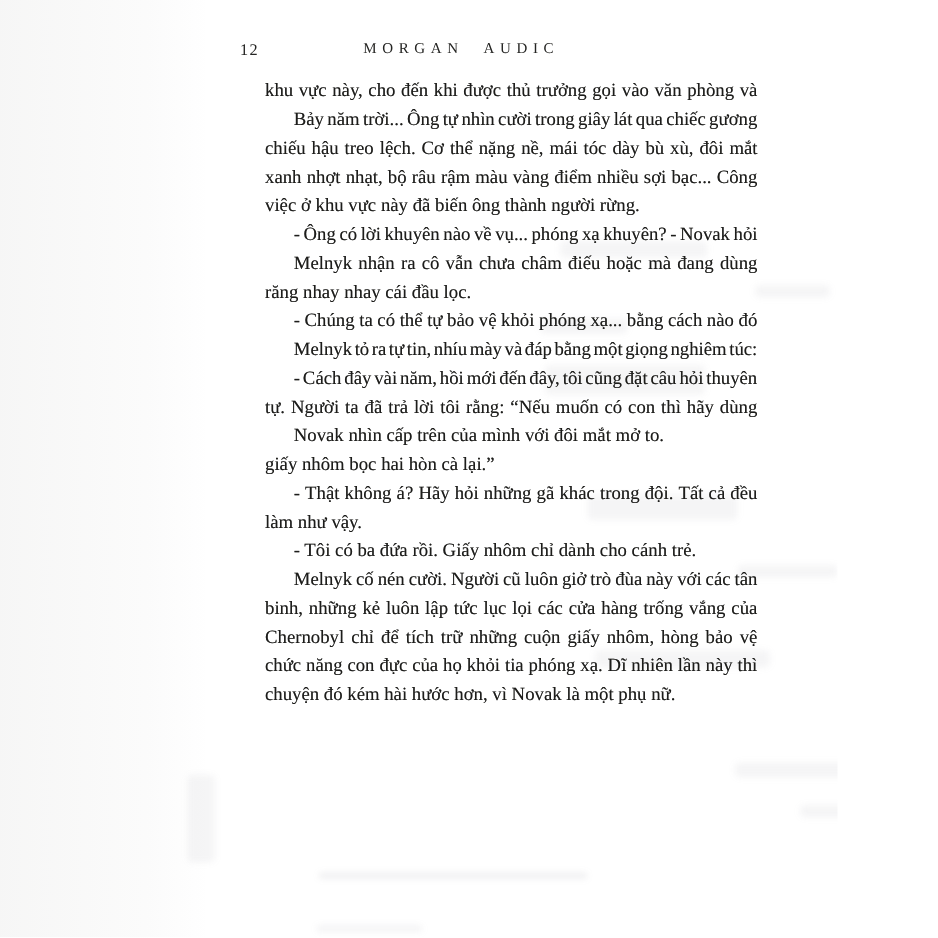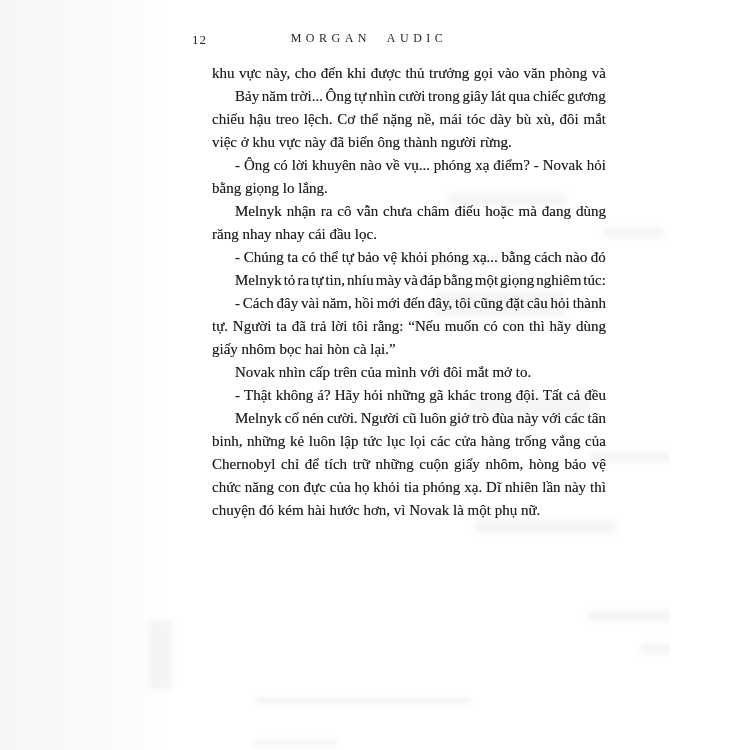--- a/index.html
+++ b/index.html
@@ -105,38 +105,52 @@
         <span>nặng</span>
         <span>nề,</span>
         <span>mái</span>
         <span>tóc</span>
         <span>dày</span>
         <span>bù</span>
         <span>xù,</span>
         <span>đôi</span>
         <span>mắt</span>
       </div>
+    <div class="line jl">
+        <span>xanh</span>
+        <span>nhợt</span>
+        <span>nhạt,</span>
+        <span>bộ</span>
+        <span>râu</span>
+        <span>rậm</span>
+        <span>màu</span>
+        <span>vàng</span>
+        <span>điểm</span>
+        <span>nhiều</span>
+        <span>sợi</span>
+        <span>bạc...</span>
+        <span>Công</span>
+      </div>
     <div class="line">việc ở khu vực này đã biến ông thành người rừng.</div>
     <div class="line jl ind">
         <span>-</span>
         <span>Ông</span>
         <span>có</span>
         <span>lời</span>
         <span>khuyên</span>
         <span>nào</span>
         <span>về</span>
         <span>vụ...</span>
         <span>phóng</span>
         <span>xạ</span>
-        <span>điểm?</span>
+        <span>khuyên?</span>
         <span>-</span>
         <span>Novak</span>
         <span>hỏi</span>
       </div>
-    <div class="line">bằng giọng lo lắng.</div>
     <div class="line jl ind">
         <span>Melnyk</span>
         <span>nhận</span>
         <span>ra</span>
         <span>cô</span>
         <span>vẫn</span>
         <span>chưa</span>
         <span>châm</span>
         <span>điếu</span>
         <span>hoặc</span>
@@ -186,57 +200,59 @@
         <span>năm,</span>
         <span>hồi</span>
         <span>mới</span>
         <span>đến</span>
         <span>đây,</span>
         <span>tôi</span>
         <span>cũng</span>
         <span>đặt</span>
         <span>câu</span>
         <span>hỏi</span>
-        <span>thành</span>
+        <span>thuyên</span>
       </div>
     <div class="line jl">
         <span>tự.</span>
         <span>Người</span>
         <span>ta</span>
         <span>đã</span>
         <span>trả</span>
         <span>lời</span>
         <span>tôi</span>
         <span>rằng:</span>
         <span>“Nếu</span>
         <span>muốn</span>
         <span>có</span>
         <span>con</span>
         <span>thì</span>
         <span>hãy</span>
         <span>dùng</span>
       </div>
+    <div class="line ind">Novak nhìn cấp trên của mình với đôi mắt mở to.</div>
     <div class="line">giấy nhôm bọc hai hòn cà lại.”</div>
-    <div class="line ind">Novak nhìn cấp trên của mình với đôi mắt mở to.</div>
     <div class="line jl ind">
         <span>-</span>
         <span>Thật</span>
         <span>không</span>
         <span>á?</span>
         <span>Hãy</span>
         <span>hỏi</span>
         <span>những</span>
         <span>gã</span>
         <span>khác</span>
         <span>trong</span>
         <span>đội.</span>
         <span>Tất</span>
         <span>cả</span>
         <span>đều</span>
       </div>
+    <div class="line">làm như vậy.</div>
+    <div class="line ind">- Tôi có ba đứa rồi. Giấy nhôm chỉ dành cho cánh trẻ.</div>
     <div class="line jl ind">
         <span>Melnyk</span>
         <span>cố</span>
         <span>nén</span>
         <span>cười.</span>
         <span>Người</span>
         <span>cũ</span>
         <span>luôn</span>
         <span>giở</span>
         <span>trò</span>

